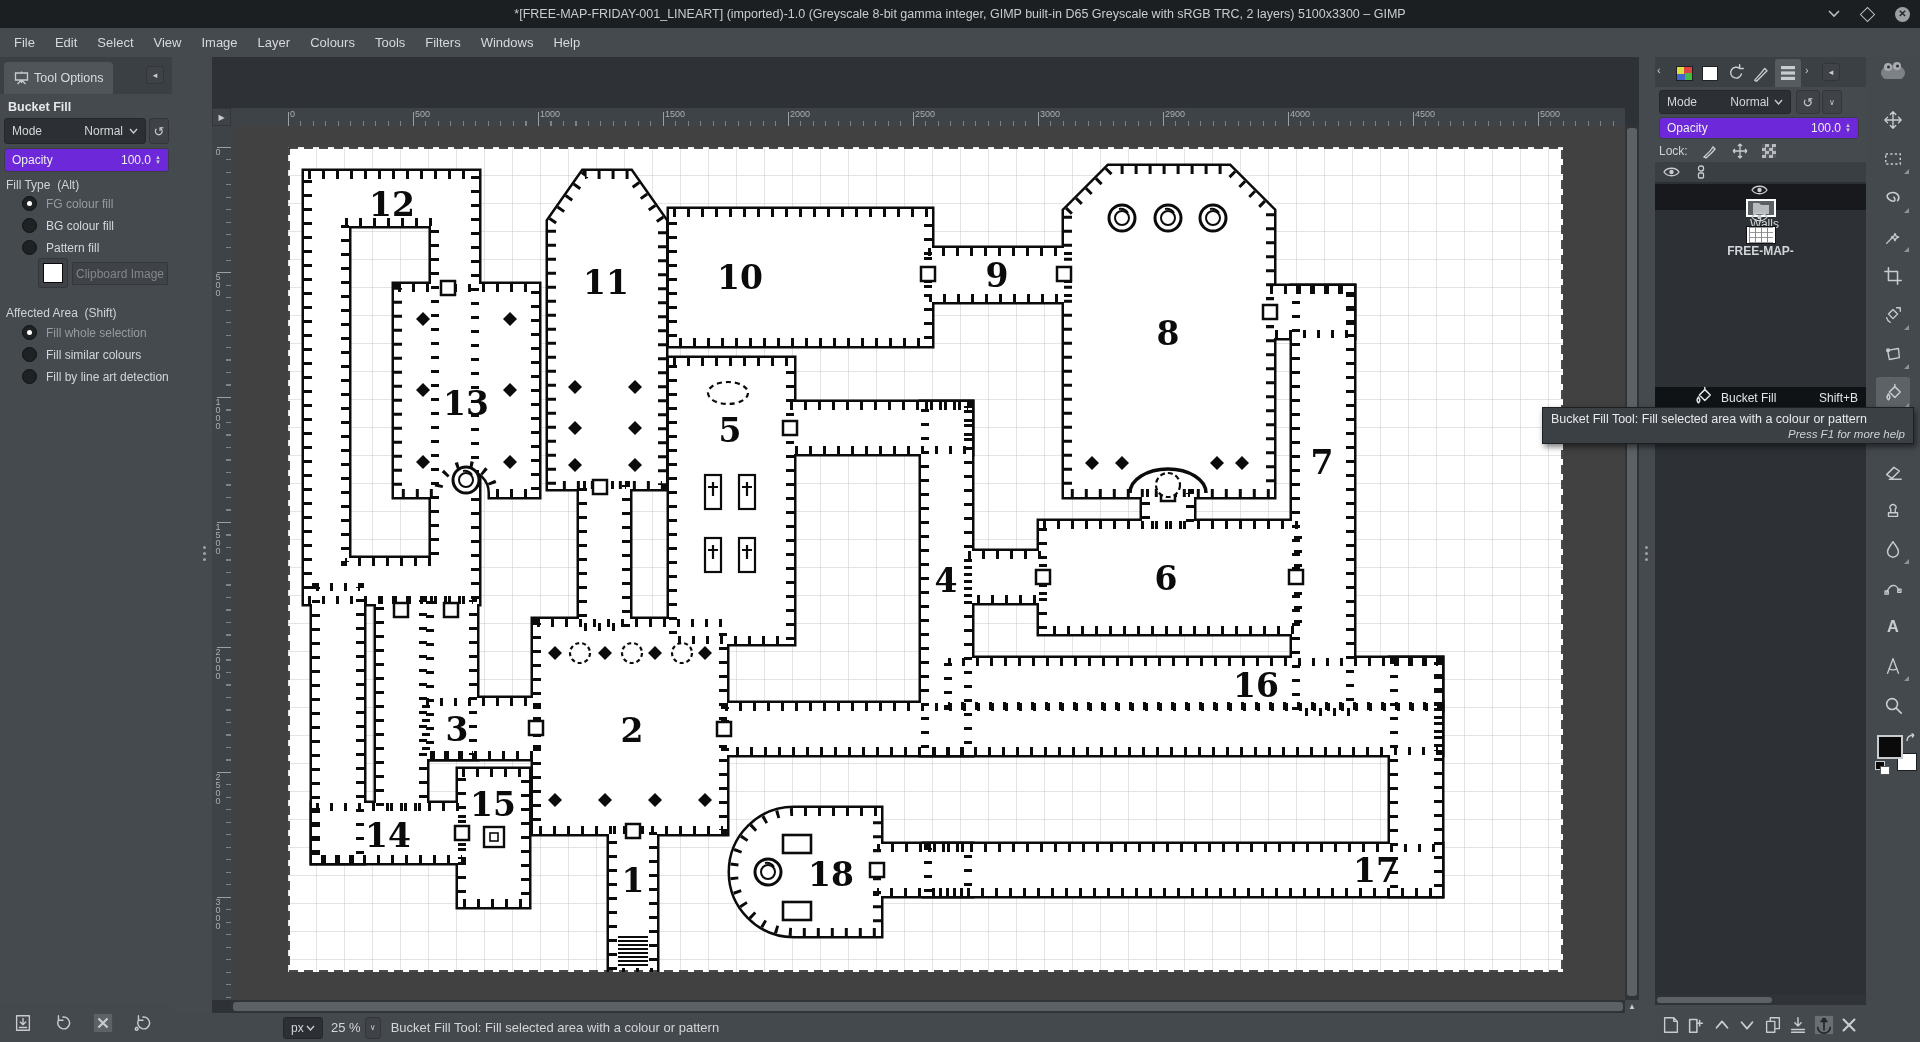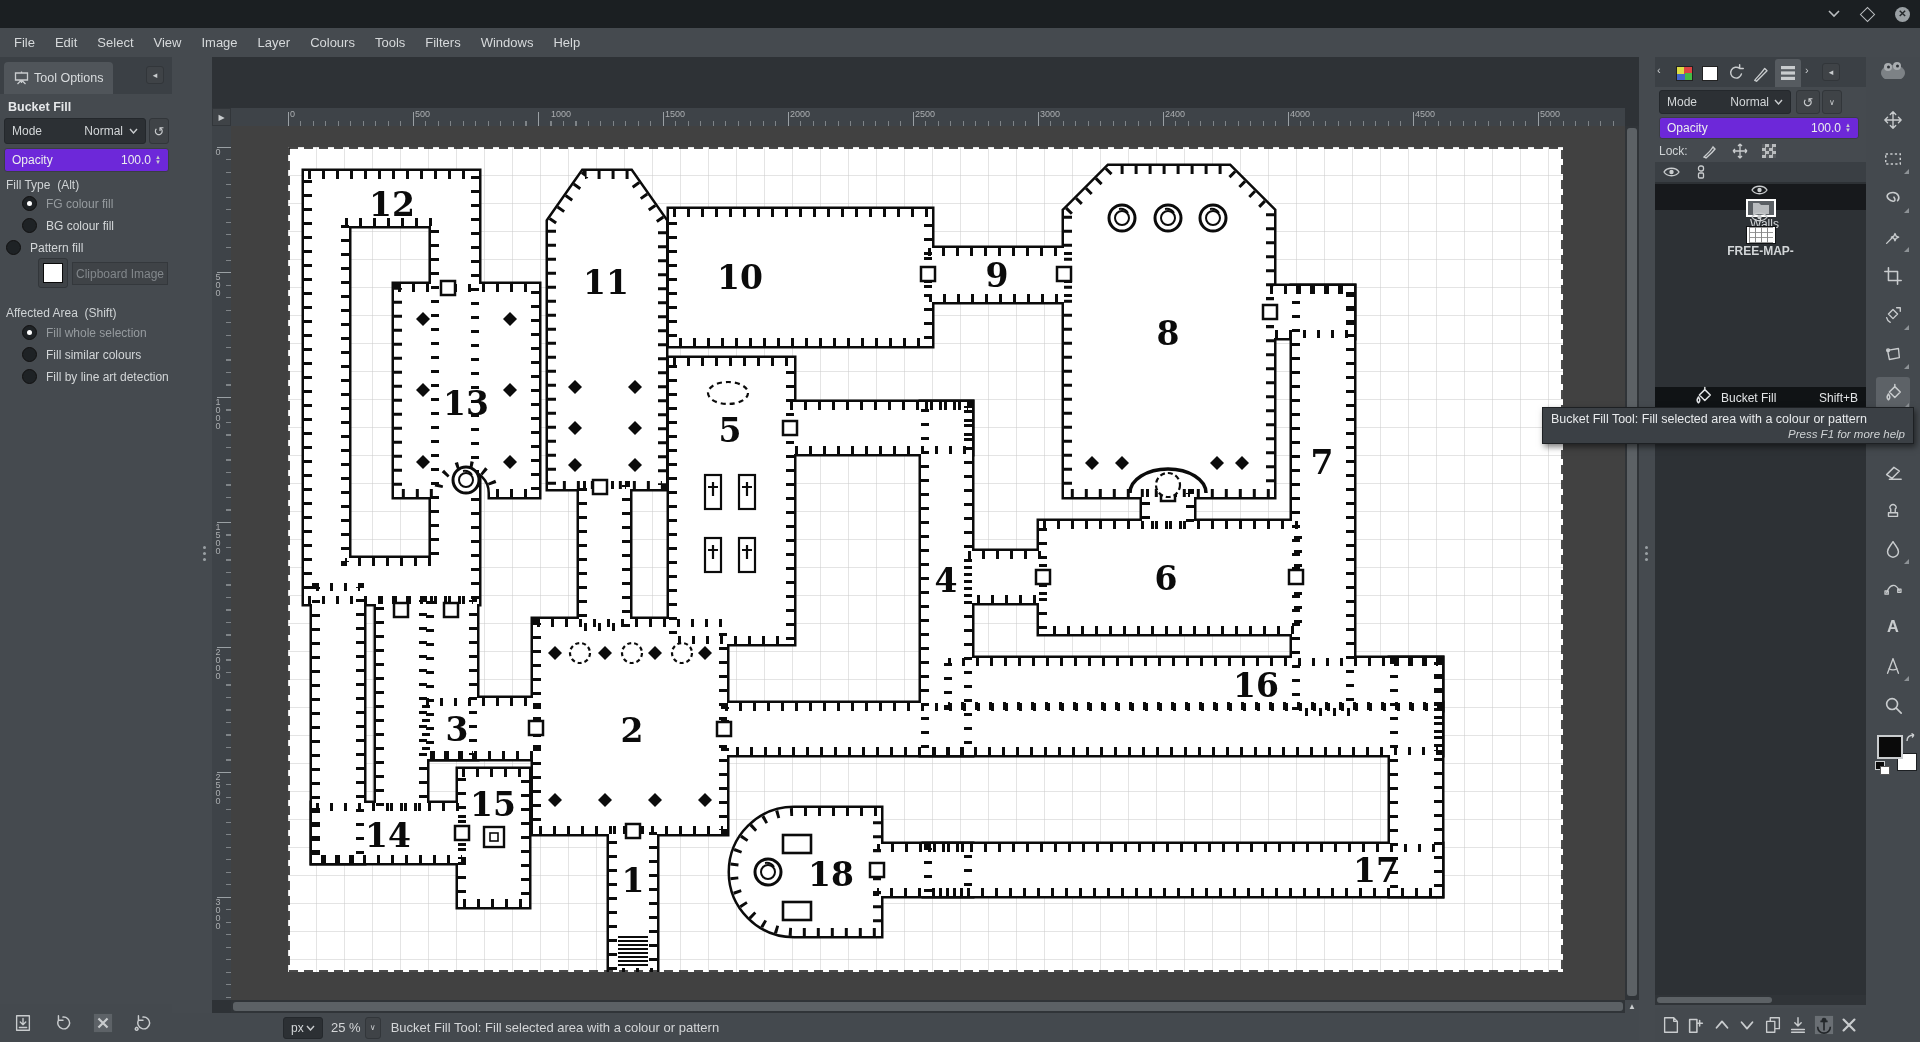--- a/index.html
+++ b/index.html
@@ -59,20 +59,21 @@
   .tool-cell.sel{background:#5d6267;border-radius:3px;}
   .tool-cell svg{display:block;}
   .tri{position:absolute;right:1px;bottom:1px;width:0;height:0;border-left:5px solid transparent;border-bottom:5px solid #8d9296;}
   .checker{background:conic-gradient(#b8bbbd 0 25%,#55595d 0 50%,#b8bbbd 0 75%,#55595d 0);background-size:7px 7px;}
   .eye-ic,.ic{color:#c9ccce;}
 </style>
 </head>
 <body>
 
 <div class="abs titlebar">
+  <span>*[FREE-MAP-FRIDAY-001_LINEART] (imported)-1.0 (Greyscale 8-bit gamma integer, GIMP built-in D65 Greyscale with sRGB TRC, 2 layers) 5100x3300 – GIMP</span>
   <div class="win-controls">
     <svg width="12" height="8" viewBox="0 0 12 8">
         <path d="M1,1 L6,6 L11,1" fill="none" stroke="#b9bcbf" stroke-width="1.6"></path>
       </svg>
     <div class="diamond"></div>
     <div class="closebtn">✕</div>
   </div>
 </div>
 
 <div class="abs menubar" id="menubar">
@@ -123,21 +124,21 @@
   <div class="abs seclabel" style="left:6px;top:121px;">Fill Type  (Alt)</div>
   <div id="fill-type-radios">
       <div class="radio-row" style="left: 22px; top: 139px;">
         <span class="radio-dot sel"></span>
       <span class="radio-label dim">FG colour fill</span>
       </div>
       <div class="radio-row" style="left: 22px; top: 161px;">
         <span class="radio-dot "></span>
       <span class="radio-label ">BG colour fill</span>
       </div>
-      <div class="radio-row" style="left: 6px; top: 183px;">
+      <div class="radio-row" style="left: 22px; top: 183px;">
         <span class="radio-dot "></span>
       <span class="radio-label ">Pattern fill</span>
       </div>
     </div>
   <div class="abs sqbtn" style="left:38px;top:201px;width:30px;height:30px;">
     <div style="width:18px;height:18px;background:#fff;border:1px solid #0a0a0a;"></div>
   </div>
   <div class="abs disabled-btn" style="left:72px;top:205px;width:96px;height:23px;">
     <span style="overflow:hidden;white-space:nowrap;">Clipboard Image</span>
   </div>
@@ -184,26 +185,26 @@
 <div class="abs panel" style="left:172px;top:57px;width:40px;height:985px;">
   <div class="dots" style="position:absolute;left:31px;top:489px;"></div>
 </div>
 
 <div class="abs sqbtn" style="left:212px;top:108px;width:19px;height:18px;font-size:8px;border-radius:0;">▶</div>
 <div class="abs ruler" style="left:231px;top:108px;width:1394px;height:18px;">
   <div class="hruler-ticks"></div>
     <div id="hruler-nums">
       <div class="ruler-num" style="left: 59px; top: 1px;">0</div>
       <div class="ruler-num" style="left: 184px; top: 1px;">500</div>
-      <div class="ruler-num" style="left: 309px; top: 1px; padding-left: 11px;">1000</div>
+      <div class="ruler-num" style="left: 309px; top: 1px;">1000</div>
       <div class="ruler-num" style="left: 434px; top: 1px;">1500</div>
       <div class="ruler-num" style="left: 559px; top: 1px;">2000</div>
       <div class="ruler-num" style="left: 684px; top: 1px;">2500</div>
       <div class="ruler-num" style="left: 809px; top: 1px;">3000</div>
-      <div class="ruler-num" style="left: 934px; top: 1px;">2400</div>
+      <div class="ruler-num" style="left: 934px; top: 1px;">2900</div>
       <div class="ruler-num" style="left: 1059px; top: 1px;">4000</div>
       <div class="ruler-num" style="left: 1184px; top: 1px;">4500</div>
       <div class="ruler-num" style="left: 1309px; top: 1px;">5000</div>
     </div>
 </div>
 <div class="abs ruler" style="left:212px;top:126px;width:19px;height:874px;">
   <div class="vruler-ticks"></div>
     <div id="vruler-nums">
       <div class="ruler-num" style="left: 1px; top: 22px; width: 10px; line-height: 8px; text-align: center; white-space: pre-line;">0</div>
       <div class="ruler-num" style="left: 1px; top: 147px; width: 10px; line-height: 8px; text-align: center; white-space: pre-line;">5

